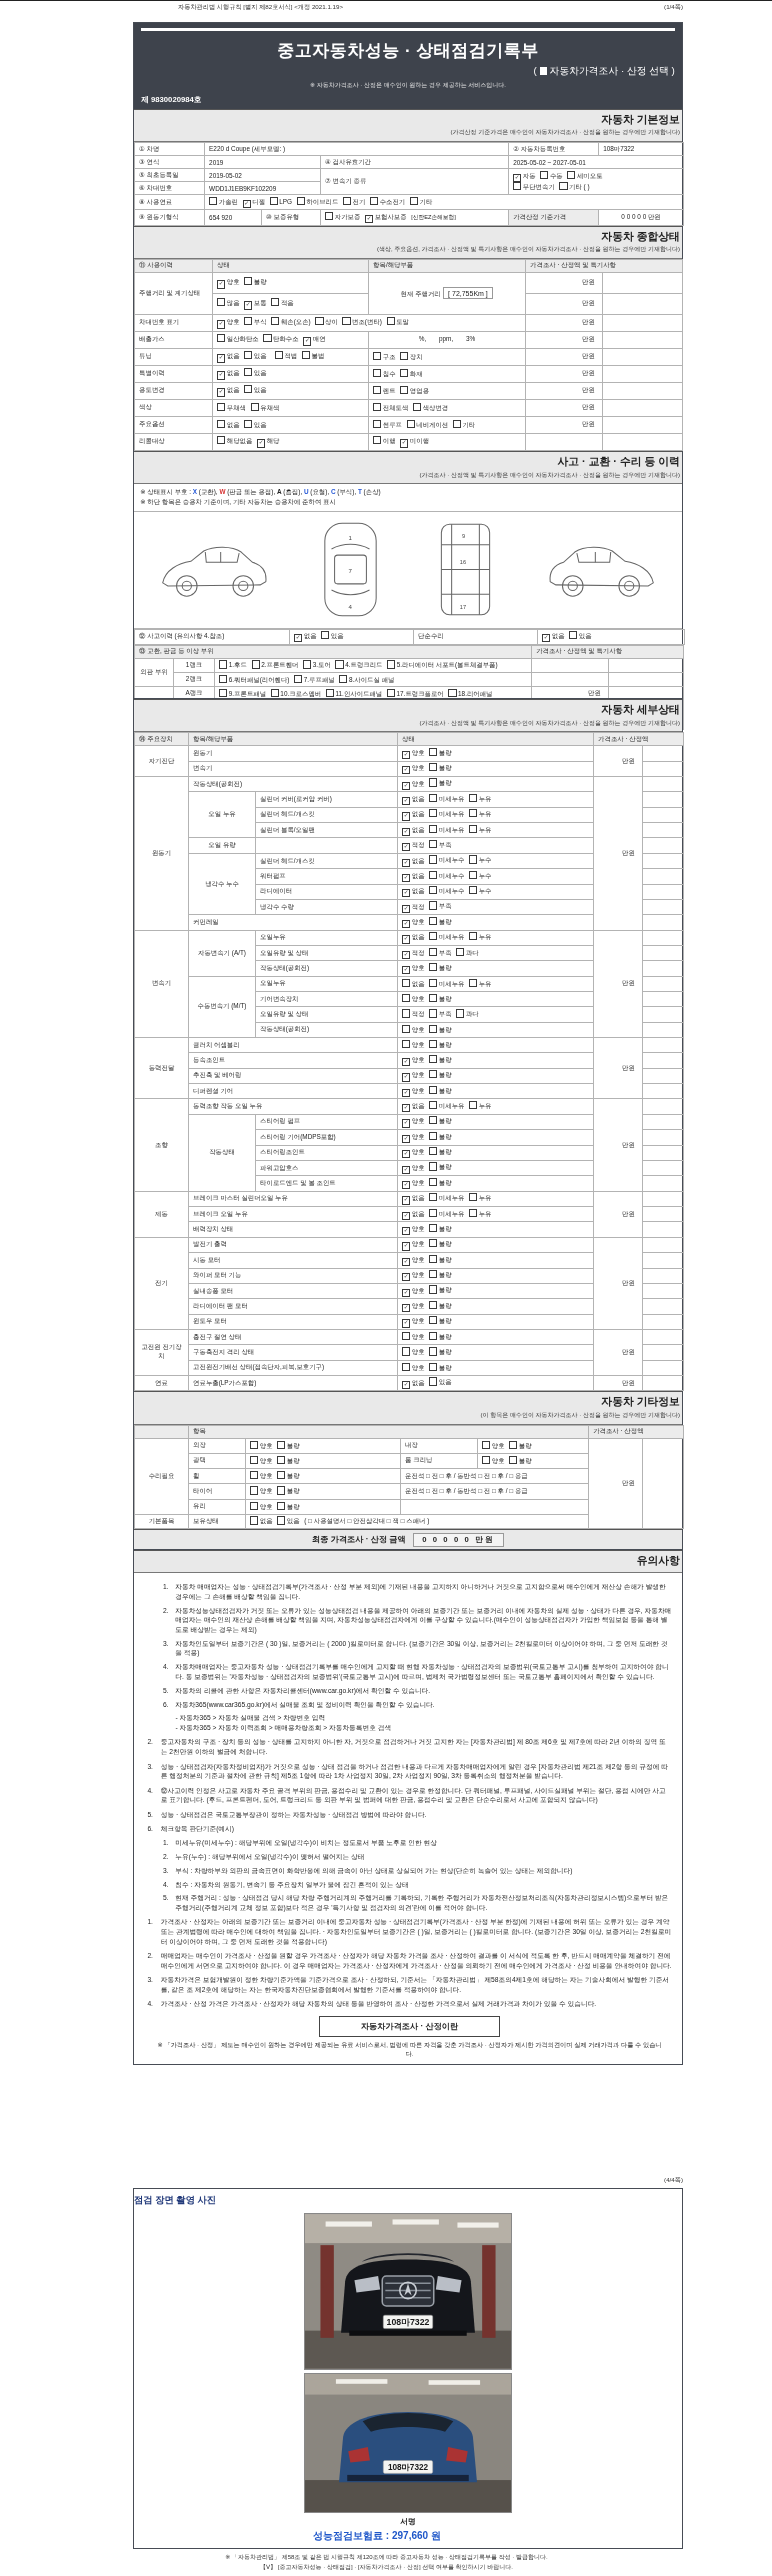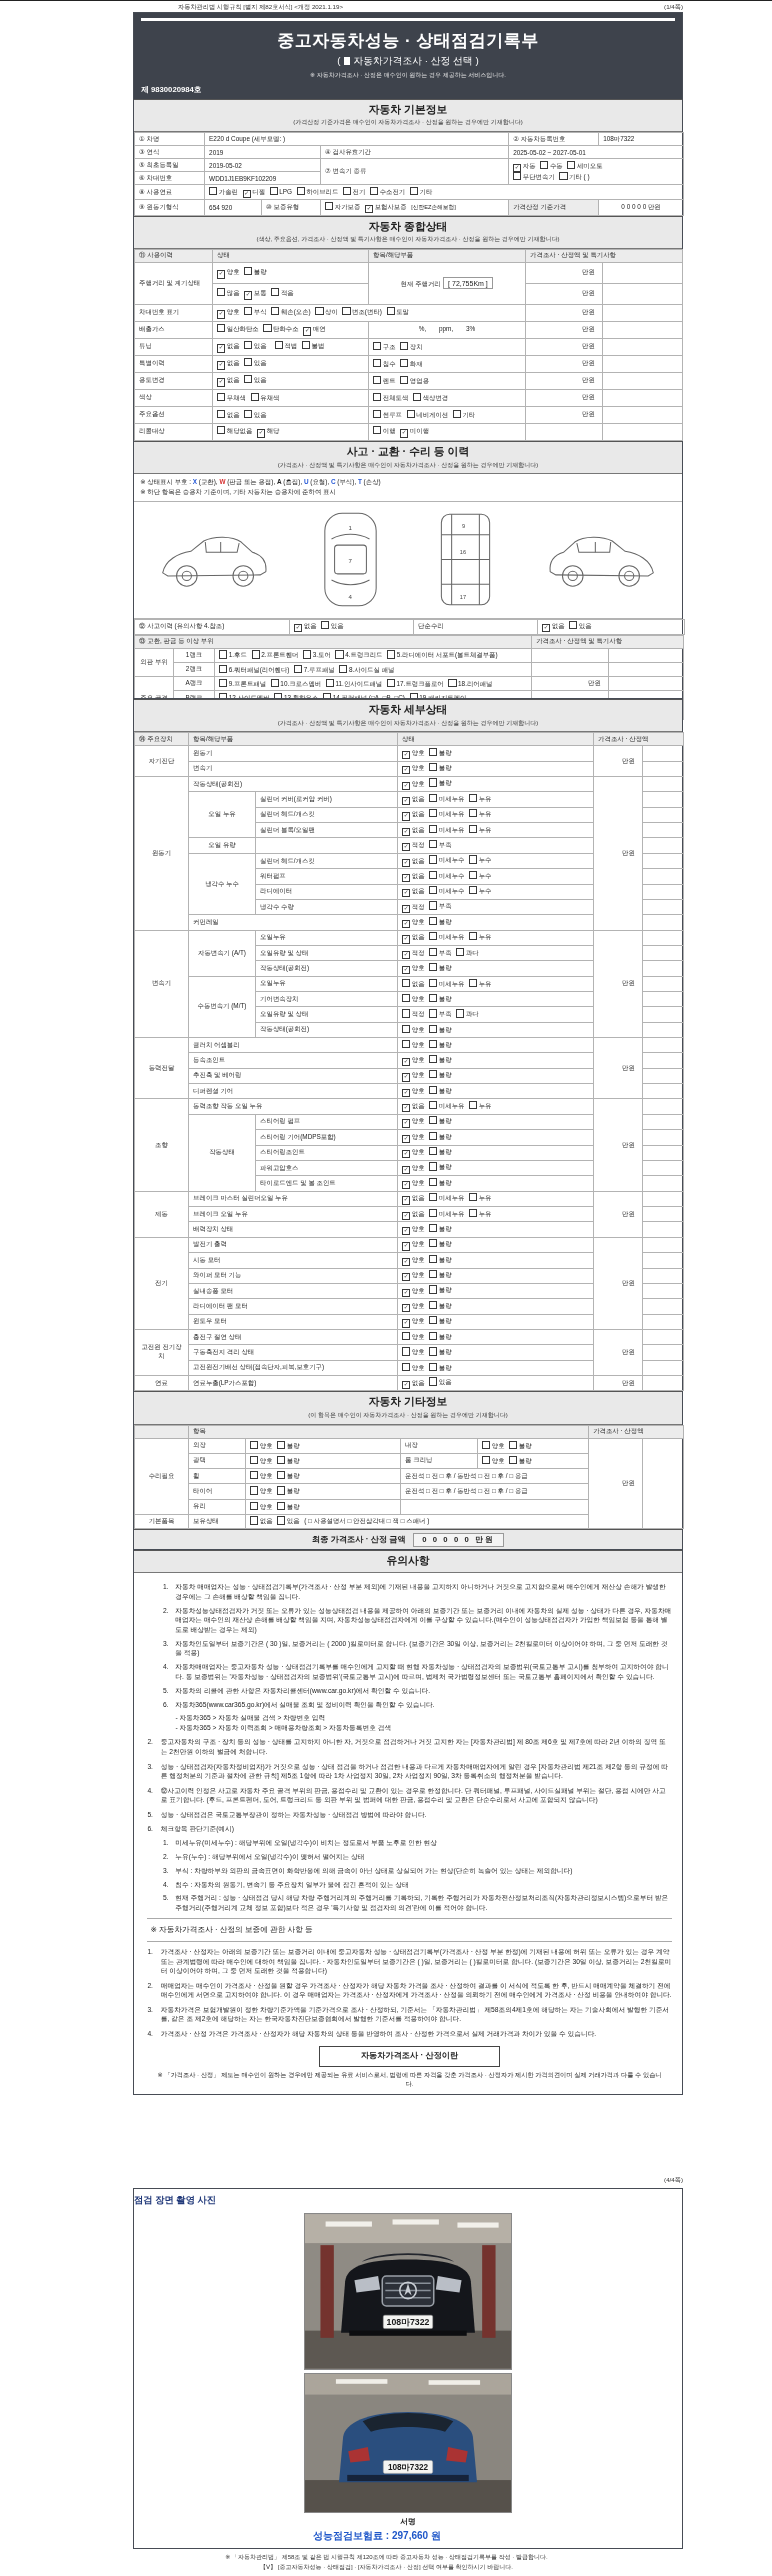--- a/index.html
+++ b/index.html
@@ -4,32 +4,32 @@
 <style>
   html,body{margin:0;padding:0;background:#fff;}
   .canvas{position:relative;width:773px;height:2576px;background:#fff;
     font-family:"Liberation Sans","DejaVu Sans",sans-serif;color:#222;
     border-top:1px solid #222;border-bottom:1px solid #222;overflow:hidden;}
   .meta-left{position:absolute;top:2.1px;left:178px;font-size:6.2px;color:#333;}
   .pg{position:absolute;right:90px;font-size:6.2px;color:#333;}
   .pg1{top:2.1px}.pg2{top:684px}.pg3{top:1539px}.pg4{top:2175px}
   .sheet{position:absolute;left:133px;width:550px;background:#fff;
     border:1.5px solid #474c55;box-sizing:border-box;}
-  .s1{top:11px}.s2{top:697px}.s3{top:1548px}.s4{top:2187px}
+  .s1{top:21px}.s2{top:697px}.s3{top:1548px}.s4{top:2187px}
   
   .dark{background:#3e434c;color:#fff;text-align:center;padding:3.1px 7.2px 4.1px 7.2px;}
   .dark .wbar{height:3.1px;background:#fff;border-top:1px solid #3e434c;border-bottom:1px solid #3e434c;margin:1px 0 7.2px 0;}
   .dark h1{margin:1px 0 3.1px 0;font-size:17px;letter-spacing:0.5px;}
-  .dark .sub{font-size:9.8px;margin:1px 0 2.1px 0;}
+  .dark .sub{font-size:9.8px;margin:1px 0 2.1px 0;text-align:right;}
   .dark .sub .sq{display:inline-block;width:6.7px;height:8.8px;background:#fff;vertical-align:-1px;margin:0 3.1px;}
   .dark .note{font-size:6px;color:#e8e8e8;margin-bottom:5.2px;}
   .dark .serial{text-align:left;font-size:7.7px;font-weight:bold;}
   
   .sec{background:#e9e9e9;border-top:1px solid #555;border-bottom:0.5px solid #777;
-    text-align:center;padding:3.1px 2.1px 3.6px 2.1px;}
+    text-align:right;padding:3.1px 2.1px 3.6px 2.1px;}
   .sec h2{margin:0;font-size:10.8px;}
   .sec .n{font-size:6px;color:#333;margin-top:1.5px;}
   
   table{width:100%;border-collapse:collapse;table-layout:fixed;}
   td,th{border:0.5px solid #b3b3b3;font-size:6.4px;font-weight:normal;text-align:left;
     padding:1.5px 4.1px;vertical-align:middle;word-break:break-all;}
   tr.hd td, tr.hd th{background:#ececec;}
   td.price{text-align:right;padding-right:7.2px;}
   td.ctr{text-align:center;}
   .opt{margin-right:4.6px;white-space:nowrap;display:inline-block;}
@@ -764,21 +764,20 @@
           <span>부식 : 차량하부와 외판의 금속표면이 화학반응에 의해 금속이 아닌 상태로 상실되어 가는 현상(단순히 녹슬어 있는 상태는 제외합니다)</span>
         </div>
         <div class="nt-sub">
           <span class="no">4.</span>
           <span>침수 : 자동차의 원동기, 변속기 등 주요장치 일부가 물에 잠긴 흔적이 있는 상태</span>
         </div>
         <div class="nt-sub">
           <span class="no">5.</span>
           <span>현재 주행거리 : 성능 · 상태점검 당시 해당 차량 주행거리계의 주행거리를 기록하되, 기록한 주행거리가 자동차전산정보처리조직(자동차관리정보시스템)으로부터 받은 주행거리(주행거리계 교체 정보 포함)보다 적은 경우 '특기사항 및 점검자의 의견'란에 이를 적어야 합니다.</span>
         </div>
-        <div class="nt-sec">※ 자동차가격조사 · 산정의 보증에 관한 사항 등</div>
         <div class="nt-item">
           <span class="no">1.</span>
           <span>가격조사 · 산정자는 아래의 보증기간 또는 보증거리 이내에 중고자동차 성능 · 상태점검기록부(가격조사 · 산정 부분 한정)에 기재된 내용에 허위 또는 오류가 있는 경우 계약 또는 관계법령에 따라 매수인에 대하여 책임을 집니다.  · 자동차인도일부터 보증기간은 (      )일, 보증거리는 (      )킬로미터로 합니다. (보증기간은 30일 이상, 보증거리는 2천킬로미터 이상이어야 하며, 그 중 먼저 도래한 것을 적용합니다)</span>
         </div>
         <div class="nt-item">
           <span class="no">2.</span>
           <span>매매업자는 매수인이 가격조사 · 산정을 원할 경우 가격조사 · 산정자가 해당 자동차 가격을 조사 · 산정하여 결과를 이 서식에 적도록 한 후, 반드시 매매계약을 체결하기 전에 매수인에게 서면으로 고지하여야 합니다. 이 경우 매매업자는 가격조사 · 산정자에게 가격조사 · 산정을 의뢰하기 전에 매수인에게 가격조사 · 산정 비용을 안내하여야 합니다.</span>
         </div>
         <div class="nt-item">
           <span class="no">3.</span>

